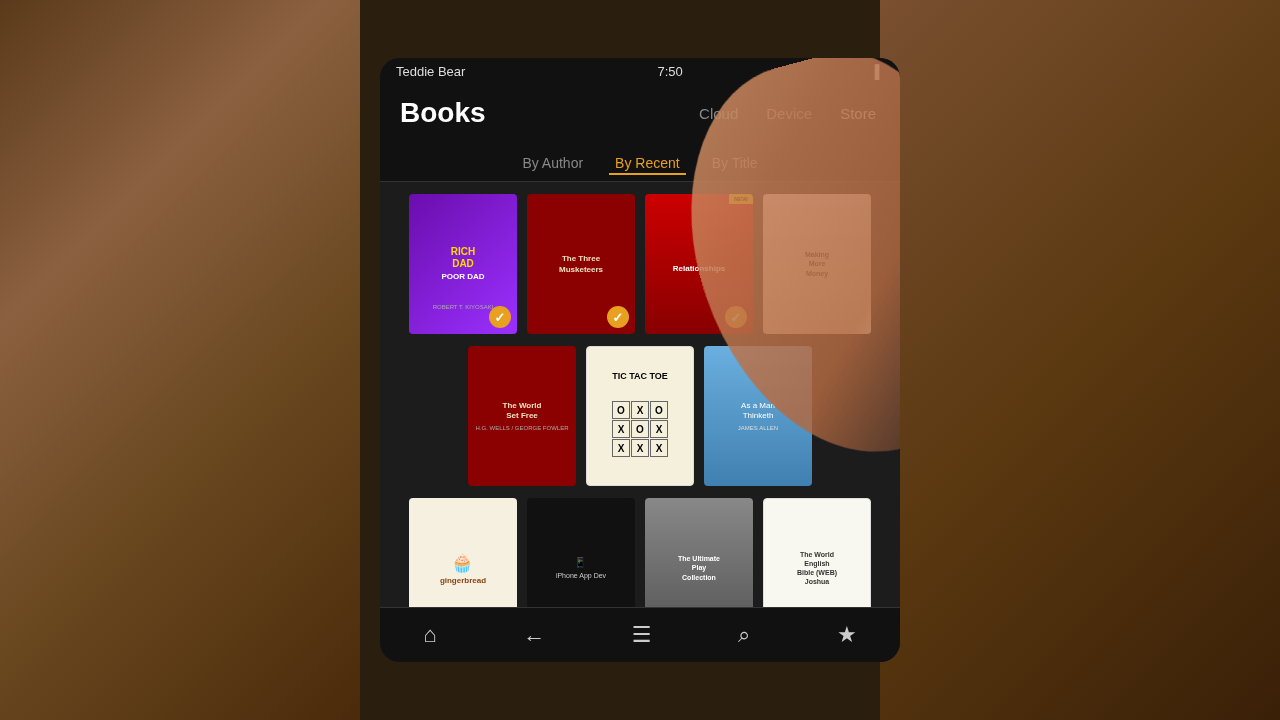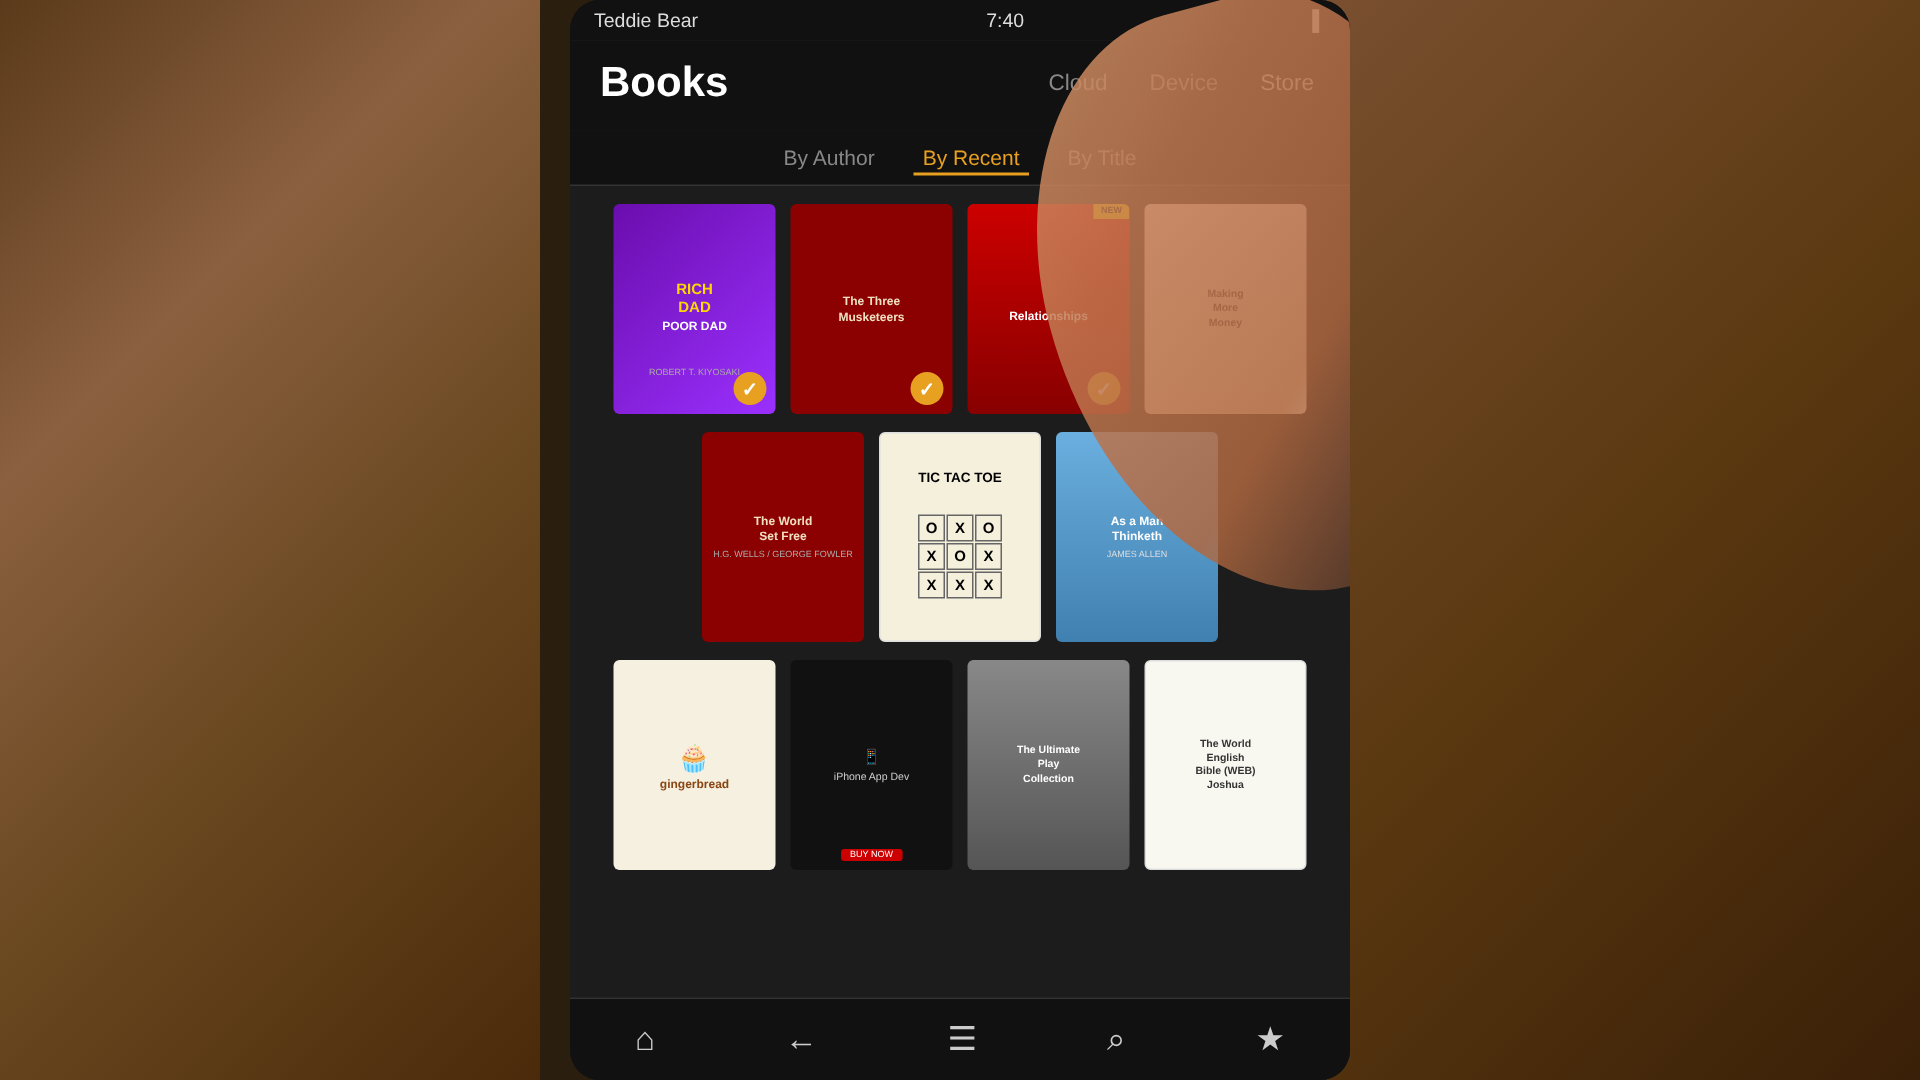--- a/index.html
+++ b/index.html
@@ -10,21 +10,21 @@
       background: #2a1f0e;
       display: flex;
       align-items: center;
       justify-content: center;
       font-family: 'Arial', sans-serif;
       overflow: hidden;
     }
 
     .tablet-frame {
       width: 520px;
-      height: 720px;
+      height: 604px;
       background: #1a1a1a;
       border-radius: 20px;
       position: relative;
       overflow: hidden;
       display: flex;
       flex-direction: column;
     }
 
     .status-bar {
       background: #111;
@@ -309,21 +309,21 @@
   </style>
 </head>
 <body>
 
 <div class="wood-bg-left"></div>
 <div class="wood-bg-right"></div>
 
 <div class="tablet-frame">
   <div class="status-bar">
     <span>Teddie Bear</span>
-    <span>7:40</span>
+    <span>7:50</span>
     <span>▌</span>
   </div>
 
   <div class="screen">
     <div class="header">
       <div class="header-top">
         <span class="app-title">Books</span>
         <div class="nav-tabs">
           <span class="nav-tab">Cloud</span>
           <span class="nav-tab">Device</span>
@@ -391,21 +391,21 @@
               <div class="tic-cell">X</div>
               <div class="tic-cell">X</div>
               <div class="tic-cell">X</div>
               <div class="tic-cell">X</div>
             </div>
           </div>
         </div>
 
         <div class="book-item">
           <div class="book-cover cover-as-a-man">
-            <div style="color:#fff;font-size:8px;font-weight:bold;text-align:center;line-height:1.3;">As a Man<br>Thinketh</div>
+            <div style="color:#fff;font-size:8px;font-weight:normal;text-align:center;line-height:1.3;">As a Man<br>Thinketh</div>
             <div style="color:#ddd;font-size:6px;margin-top:4px;">JAMES ALLEN</div>
           </div>
         </div>
 
       </div>
 
       <div class="books-row">
         <div class="book-item">
           <div class="book-cover cover-gingerbread">
             <div style="color:#8b4513;font-size:18px;text-align:center;">🧁</div>

